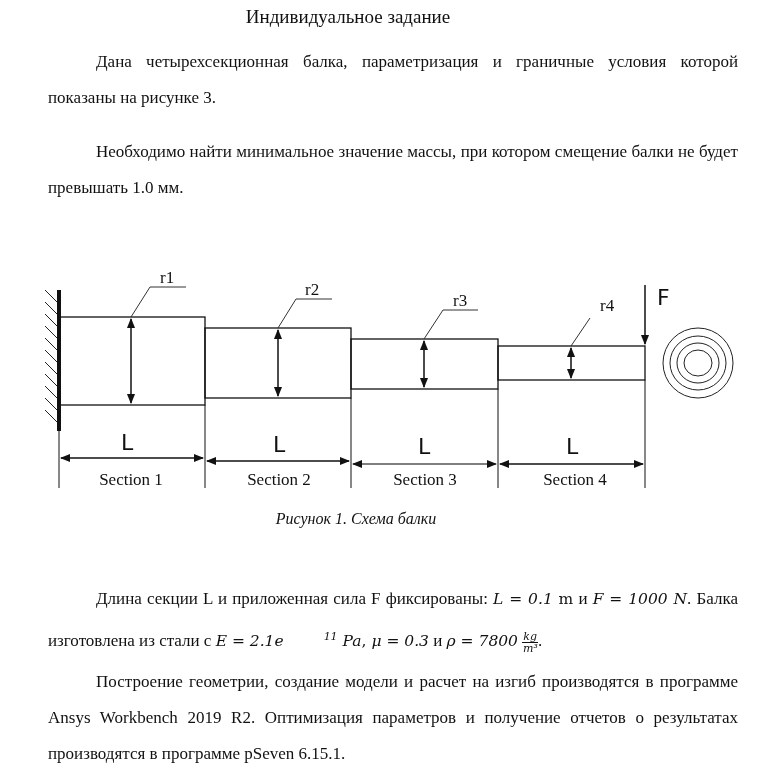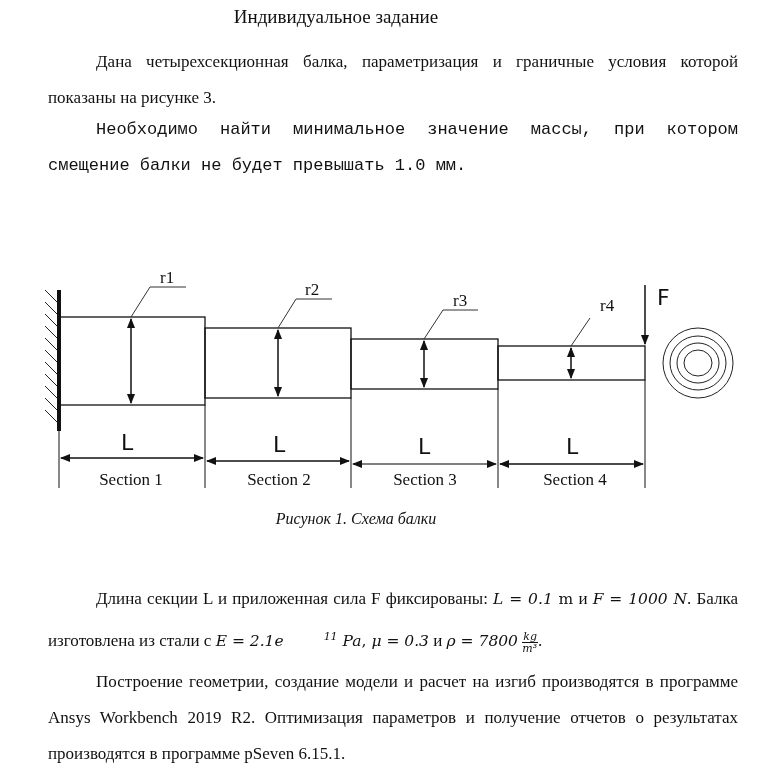--- a/index.html
+++ b/index.html
@@ -2,39 +2,39 @@
 <html><head>
 <meta charset="utf-8">
 <style>
   html, body { margin: 0; padding: 0; background: #ffffff; }
   body {
     width: 760px; height: 768px; position: relative; overflow: hidden;
     font-family: "Liberation Serif", "DejaVu Serif", serif;
     color: #111111;
   }
   .title {
-    position: absolute; top: 6px; left: 4px; width: 664px; text-align: center;
+    position: absolute; top: 6px; left: 16px; width: 664px; text-align: center;
     font-size: 19px;
   }
   .para {
     position: absolute; left: 48px; width: 690px;
     font-size: 17px; line-height: 36px; text-align: justify;
   }
   .para .ind { display: inline-block; width: 48px; }
   .p1 { top: 44px; }
-  .p2 { top: 112px; font-family: Liberation Mono, monospace; }
+  .p2 { top: 134px; }
   .caption {
     position: absolute; top: 510px; left: 0; width: 712px; text-align: center;
     font-size: 16px; font-style: italic;
   }
   .p3 { top: 580px; line-height: 38px; }
   .p4 { top: 664px; }
   .math { font-family: "DejaVu Serif", serif; font-size: 15.5px; }
   .mi { font-style: italic; }
-  .frac { display: inline-block; vertical-align: middle; text-align: left; font-size: 11px; line-height: 11px; font-style: italic; font-family: "DejaVu Serif", serif; }
+  .frac { display: inline-block; vertical-align: middle; text-align: right; font-size: 11px; line-height: 11px; font-style: italic; font-family: "DejaVu Serif", serif; }
   .frac span { display: block; }
   .frac .num { border-bottom: 1px solid #111; padding: 0 1px; }
   sup { font-size: 11px; margin-left: 40px; }
   svg#beam { position: absolute; left: 0; top: 250px; }
   svg text.lbl { font-family: "Liberation Serif", serif; font-size: 17px; fill: #111; }
   svg text.dim { font-family: "DejaVu Sans", sans-serif; font-size: 22px; fill: #111; }
   svg text.force { font-family: "DejaVu Sans", sans-serif; font-size: 22px; fill: #111; }
 </style>
 </head>
 <body>

